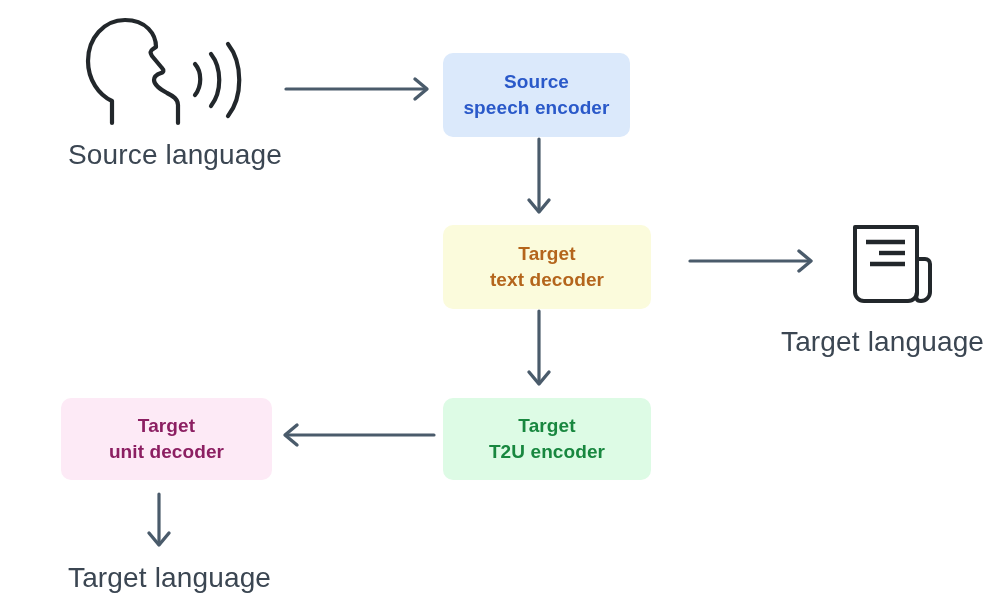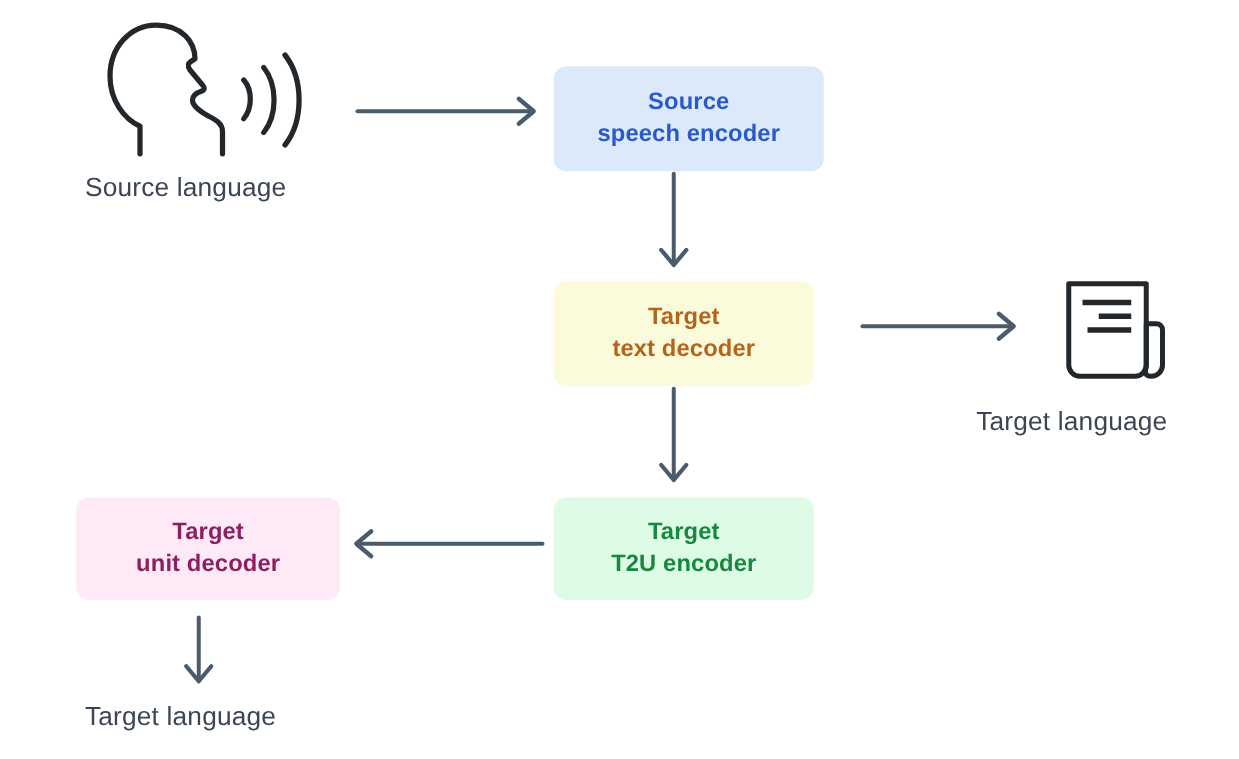--- a/index.html
+++ b/index.html
@@ -27,42 +27,42 @@
     font-weight: bold;
     font-size: 19px;
     line-height: 1.38;
     letter-spacing: 0.1px;
   }
   .node .lbl {
     display: block;
     white-space: pre-line;
   }
   #node-source-speech-encoder {
-    left: 443px; top: 53px; width: 216px; height: 84px;
+    left: 443px; top: 53px; width: 187px; height: 84px;
     background: #dbe9fb;
     color: #2a59c9;
   }
   #node-target-text-decoder {
     left: 443px; top: 225px; width: 208px; height: 84px;
     background: #fbfbdc;
     color: #b4651c;
   }
   #node-target-t2u-encoder {
     left: 443px; top: 398px; width: 208px; height: 82px;
     background: #ddfbe5;
     color: #18873f;
   }
   #node-target-unit-decoder {
     left: 61px; top: 398px; width: 211px; height: 82px;
     background: #fdeaf6;
     color: #8c1f62;
   }
   .caption {
     position: absolute;
-    font-size: 21px;
+    font-size: 28px;
     color: #3b4652;
     white-space: nowrap;
     letter-spacing: 0.15px;
   }
   #caption-source-language { left: 68px; top: 139px; }
   #caption-target-language-text { left: 781px; top: 326px; }
   #caption-target-language-speech { left: 68px; top: 562px; }
 
   .arrow-svg, .icon-svg {
     position: absolute;

